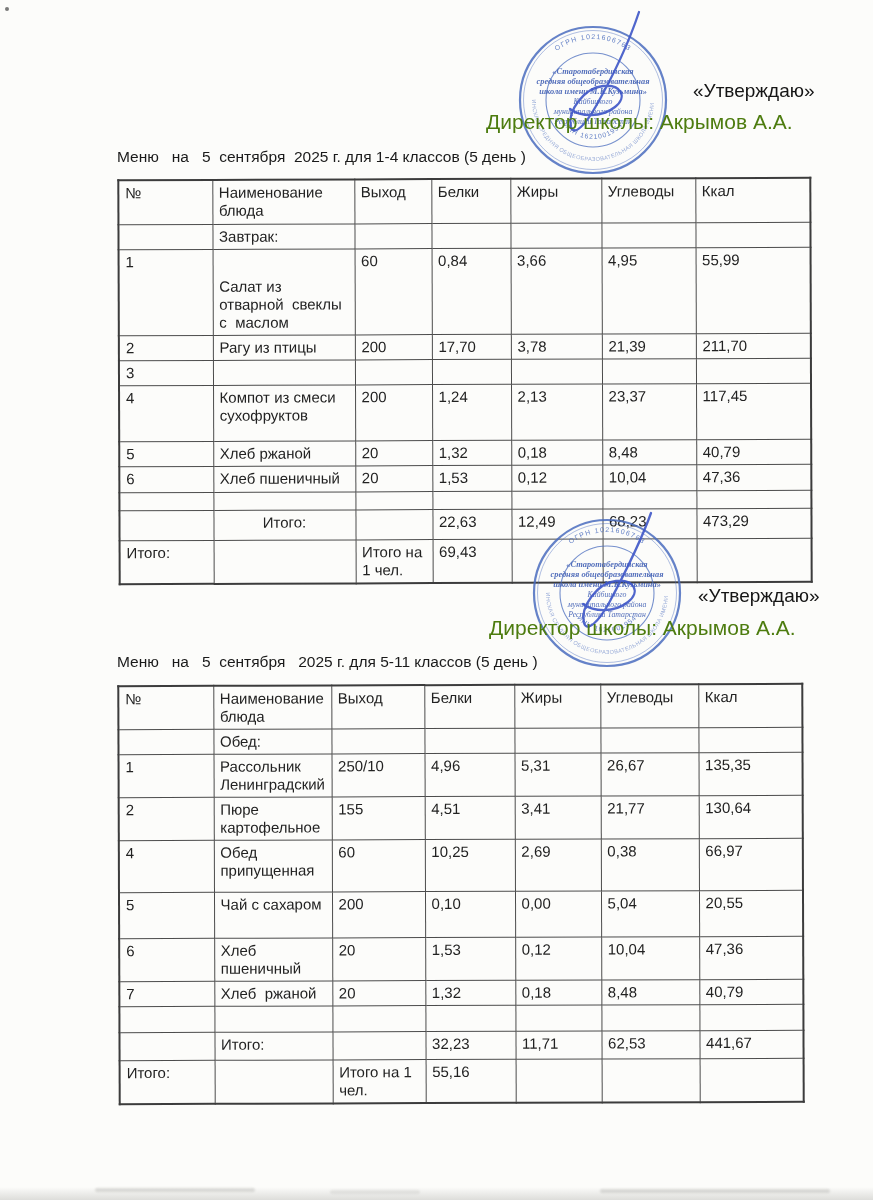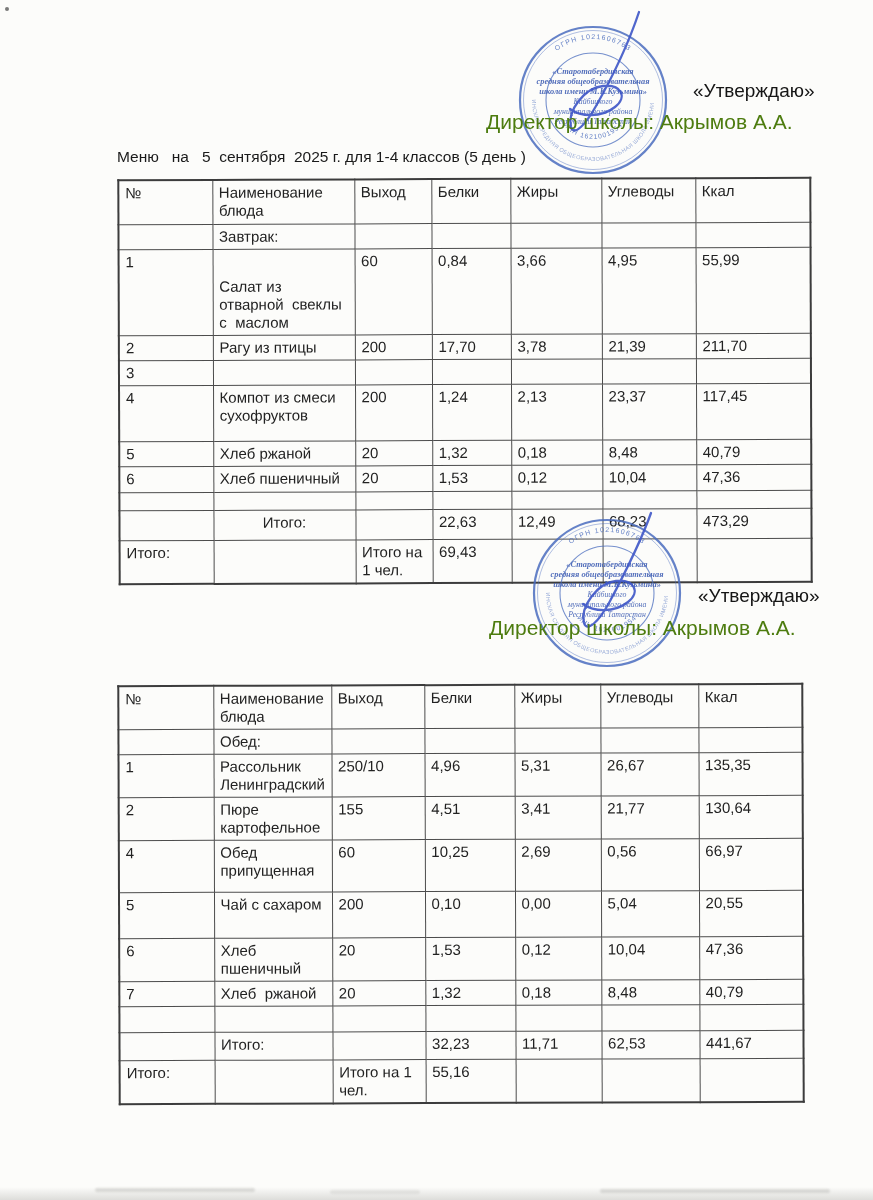--- a/index.html
+++ b/index.html
@@ -231,20 +231,21 @@
     <text class="cl b" x="0" y="-16">средняя общеобразовательная</text>
     <text class="cl b" x="0" y="-6">школа имени М.К.Кузьмина»</text>
     <text class="cl" x="0" y="4">Кайбицкого</text>
     <text class="cl" x="0" y="14">муниципального района</text>
     <text class="cl" x="0" y="24">Республики Татарстан</text>
     <path class="sig" d="M 44 -80 C 34 -52, 18 -20, 2 10 C -8 28, -20 40, -23 30 C -27 14, -10 -10, 9 -12 C 27 -14, 34 -1, 21 9 C 7 20, -13 19, -24 11"></path>
   </svg>
   <div class="approve" style="left:698px; top:585px;">«Утверждаю»</div>
   <div class="director" style="left:489px; top:616px;">Директор школы: Акрымов А.А.</div>
 
+  <div class="menu-title" style="left:117px; top:653px;">Меню   на   5  сентября   2025 г. для 5-11 классов (5 день )</div>
 
   <table class="doc-table table2">
     <colgroup>
       <col style="width:95px">
         <col style="width:118px">
         <col style="width:93px">
       <col style="width:90px">
         <col style="width:86px">
         <col style="width:98px">
         <col style="width:104px">
@@ -287,21 +288,21 @@
           <td>3,41</td>
           <td>21,77</td>
           <td>130,64</td>
         </tr>
         <tr>
           <td>4</td>
           <td>Обед припущенная</td>
           <td>60</td>
           <td>10,25</td>
           <td>2,69</td>
-          <td>0,56</td>
+          <td>0,38</td>
           <td>66,97</td>
         </tr>
         <tr>
           <td>5</td>
           <td>Чай с сахаром</td>
           <td>200</td>
           <td>0,10</td>
           <td>0,00</td>
           <td>5,04</td>
           <td>20,55</td>

